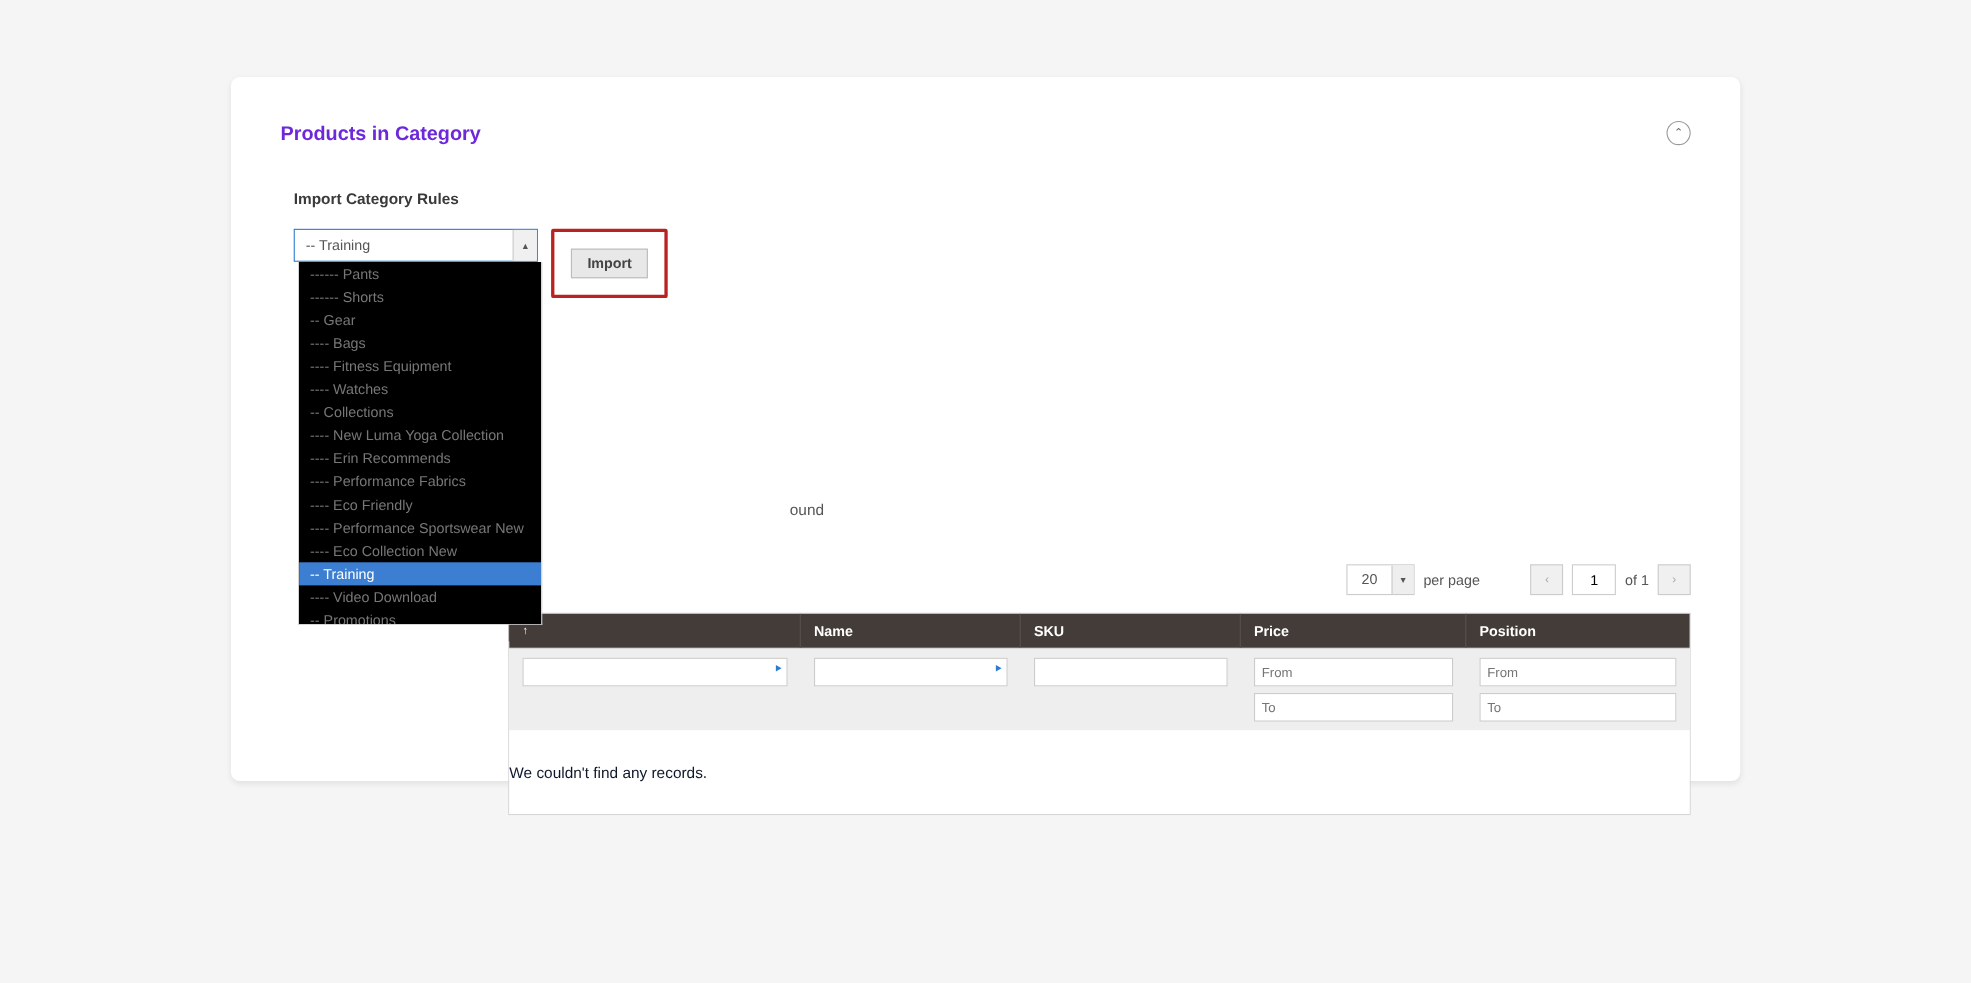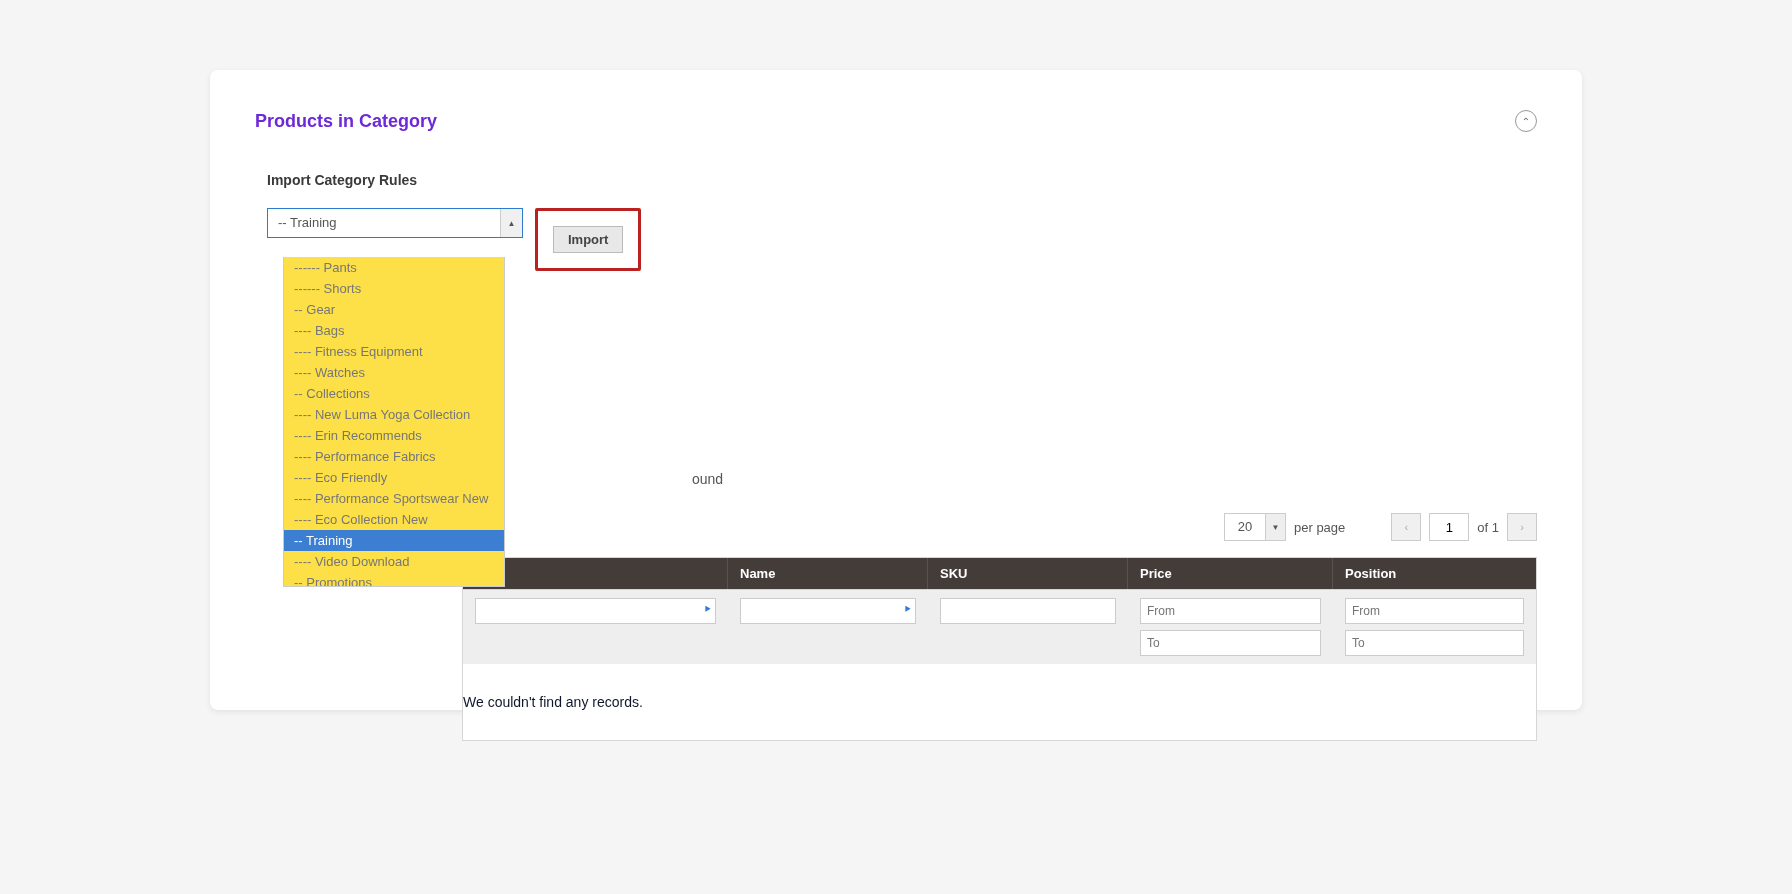--- a/index.html
+++ b/index.html
@@ -50,21 +50,21 @@
   }
   .import-row {
     display: flex;
     align-items: flex-start;
     gap: 12px;
     margin-left: 12px;
     position: relative;
   }
   .select-wrap {
     position: relative;
-    width: 256px;
+    width: 222px;
   }
   .select-box {
     display: flex;
     border: 1px solid #2d7bd0;
     height: 30px;
     background: #fff;
   }
   .select-value {
     flex: 1;
     padding: 6px 10px;
@@ -75,29 +75,28 @@
     width: 22px;
     border-left: 1px solid #ccc;
     background: #f0f0f0;
     display: flex; align-items: center; justify-content: center;
     font-size: 8px;
     color: #555;
   }
   .dropdown {
     position: absolute;
     top: 30px;
-    left: 16px;
+    left: 4px;
     width: 222px;
-    background: #fde047;
+    background: #000000;
     border: 1px solid #ccc;
     border-top: none;
     z-index: 100;
     max-height: 330px;
     overflow-y: auto;
-    margin-top: 19px;
   }
   .dropdown::-webkit-scrollbar { width: 14px; }
   .dropdown::-webkit-scrollbar-track { background: #f0f0f0; }
   .dropdown::-webkit-scrollbar-thumb { background: #bbb; }
   .dropdown-item {
     padding: 3px 10px;
     font-size: 13px;
     color: #777;
     cursor: pointer;
     white-space: nowrap;
@@ -116,26 +115,25 @@
     background: #e8e8e8;
     border: 1px solid #bbb;
     padding: 5px 14px;
     font-size: 13px;
     font-weight: 600;
     color: #444;
     cursor: pointer;
   }
   .behind-text {
     position: absolute;
-    left: 482px;
+    left: 508px;
     top: 385px;
     font-size: 14px;
     color: #555;
     z-index: 1;
-    margin-top: 16px;
   }
   .orange-stub {
     position: absolute;
     left: 252px;
     top: 395px;
     width: 10px;
     height: 28px;
     background: #e2592f;
     z-index: 1;
   }

